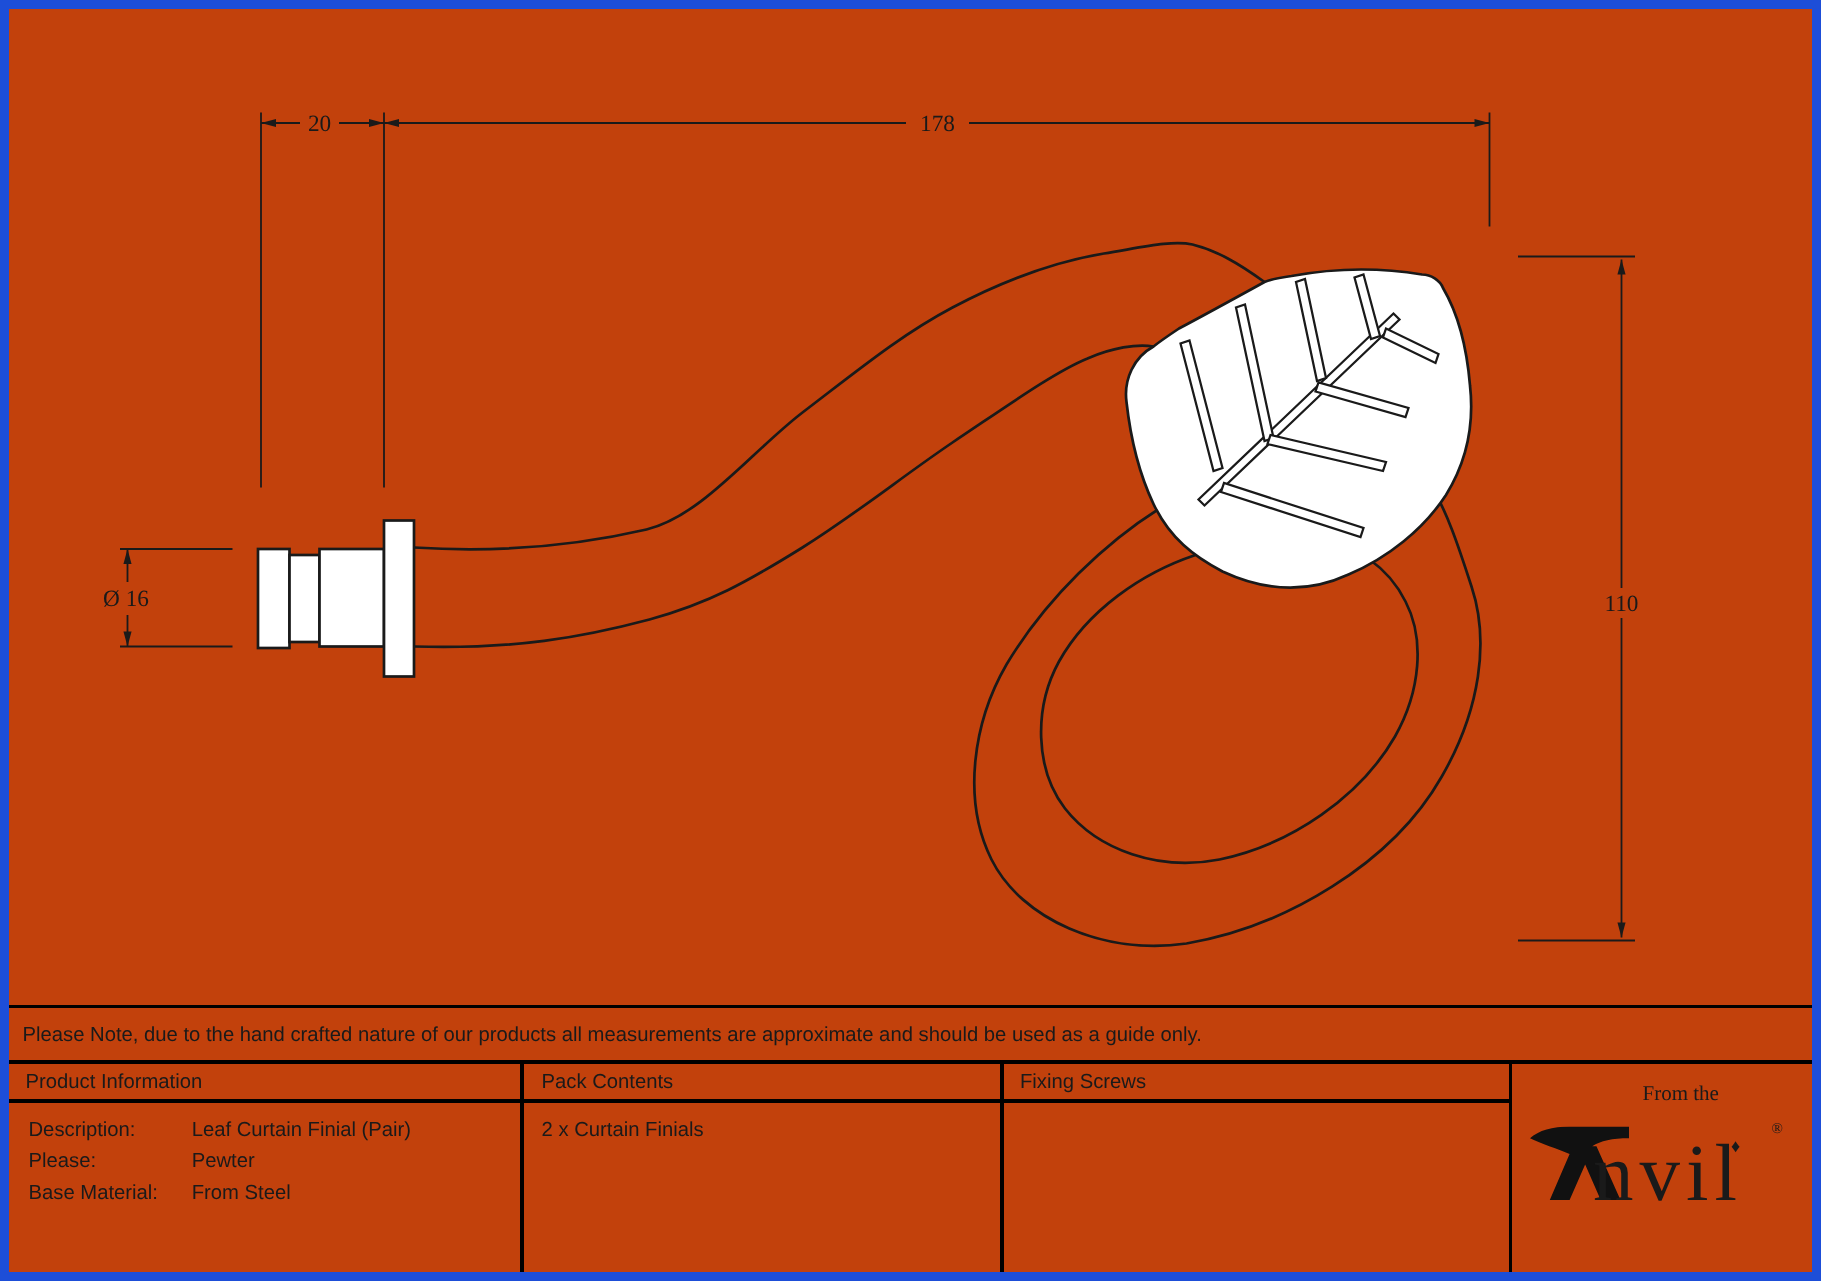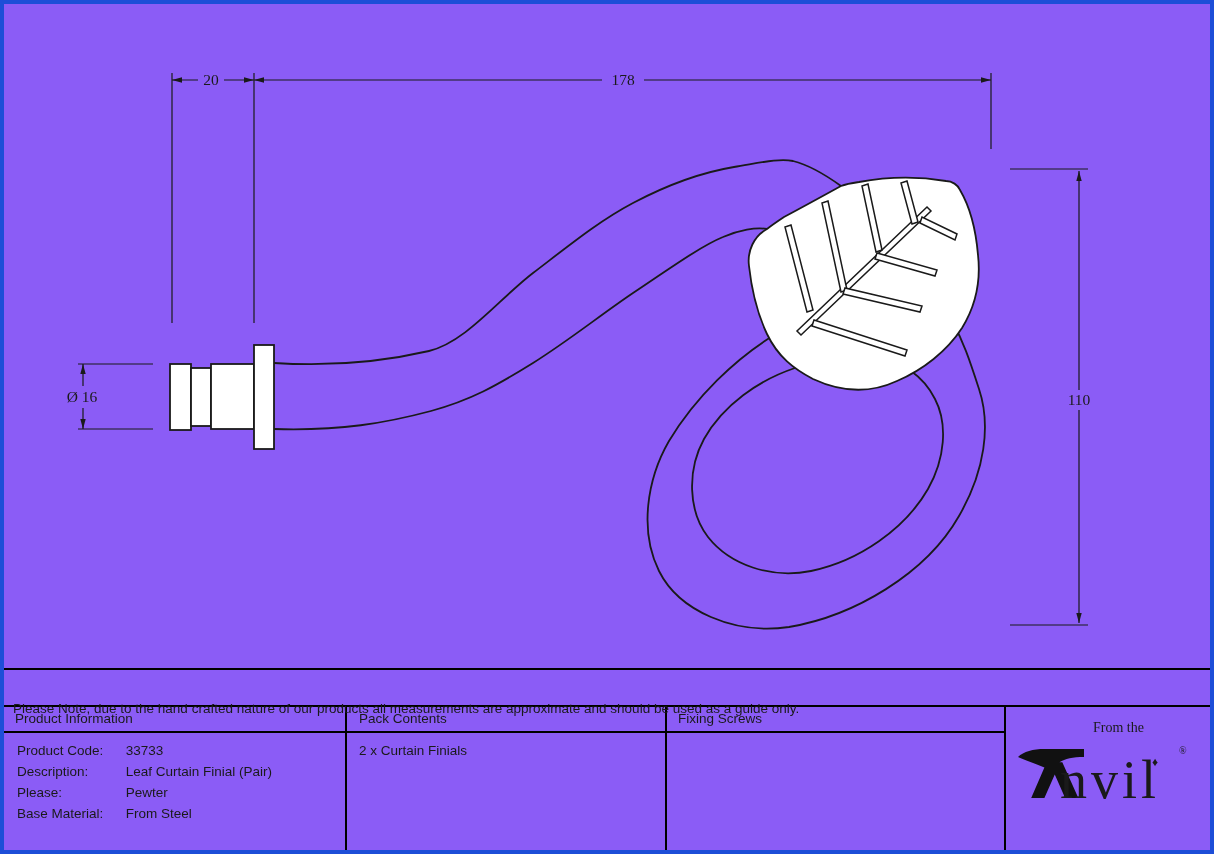--- a/index.html
+++ b/index.html
@@ -1,29 +1,29 @@
 <!DOCTYPE html>
 <html><head>
 <meta charset="utf-8">
 <style>
   html,body{margin:0;padding:0;background:#888;}
   .page{
     position:relative;
     width:1214px;height:854px;
-    background:#8b5cf6;
-    border:4px solid #1d4ed8;
+    background:#c2410c;
+    border:6px solid #1d4ed8;
     box-sizing:border-box;
     font-family:"Liberation Sans",sans-serif;
     color:#1a1a1a;
     overflow:hidden;
   }
   .drawing-svg{position:absolute;left:0;top:0;width:1208px;height:848px;}
   .dim-text{font-family:"Liberation Serif",serif;font-size:15.5px;fill:#1a1a1a;}
   .txt{position:absolute;white-space:nowrap;color:#1a1a1a;}
-  .note-text{left:9px;top:686px;width:1190px;height:37px;line-height:37px;font-size:13.5px;}
+  .note-text{left:9px;top:665px;width:1190px;height:37px;line-height:37px;font-size:13.5px;}
   .hdr{top:702px;height:27px;line-height:26px;font-size:13.5px;}
   .hdr-pi{left:11px;} .hdr-pc{left:355px;text-align:right;} .hdr-fs{left:674px;}
   .pi-body{position:absolute;left:13px;top:736px;font-size:13.5px;}
   .pi-row{height:21px;line-height:21px;}
   .pi-label{display:inline-block;width:105px;}
   .pc-body{left:355px;top:736px;height:21px;line-height:21px;font-size:13.5px;}
   .logo-anvil-a{position:absolute;left:1014px;top:745px;width:66px;height:49px;}
   .logo-nvil{left:1056px;top:749px;font-family:"Liberation Serif",serif;font-size:54px;line-height:1;letter-spacing:4px;}
   .logo-fromthe{left:1089px;top:716px;font-family:"Liberation Serif",serif;font-size:14px;line-height:1.1;}
   .logo-diamond{left:1148px;top:752px;font-size:12px;line-height:1;}
@@ -114,24 +114,20 @@
   </svg>
 
   <div class="txt note-text">Please Note, due to the hand crafted nature of our products all measurements are approximate and should be used as a guide only.</div>
 
   <div class="txt hdr hdr-pi">Product Information</div>
   <div class="txt hdr hdr-pc">Pack Contents</div>
   <div class="txt hdr hdr-fs">Fixing Screws</div>
 
   <div class="pi-body">
     <div class="pi-row">
-      <span class="pi-label">Product Code:</span>
-      <span>33733</span>
-    </div>
-    <div class="pi-row">
       <span class="pi-label">Description:</span>
       <span>Leaf Curtain Finial (Pair)</span>
     </div>
     <div class="pi-row">
       <span class="pi-label">Please:</span>
       <span>Pewter</span>
     </div>
     <div class="pi-row">
       <span class="pi-label">Base Material:</span>
       <span>From Steel</span>

